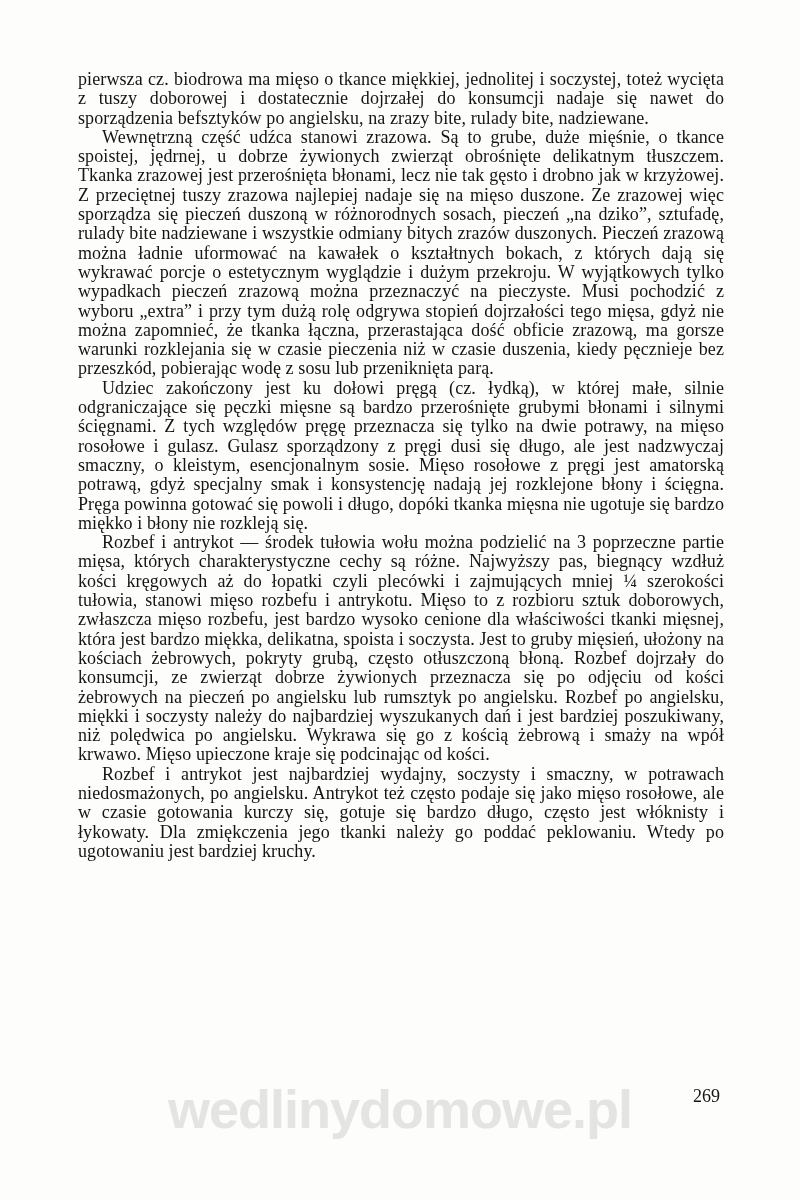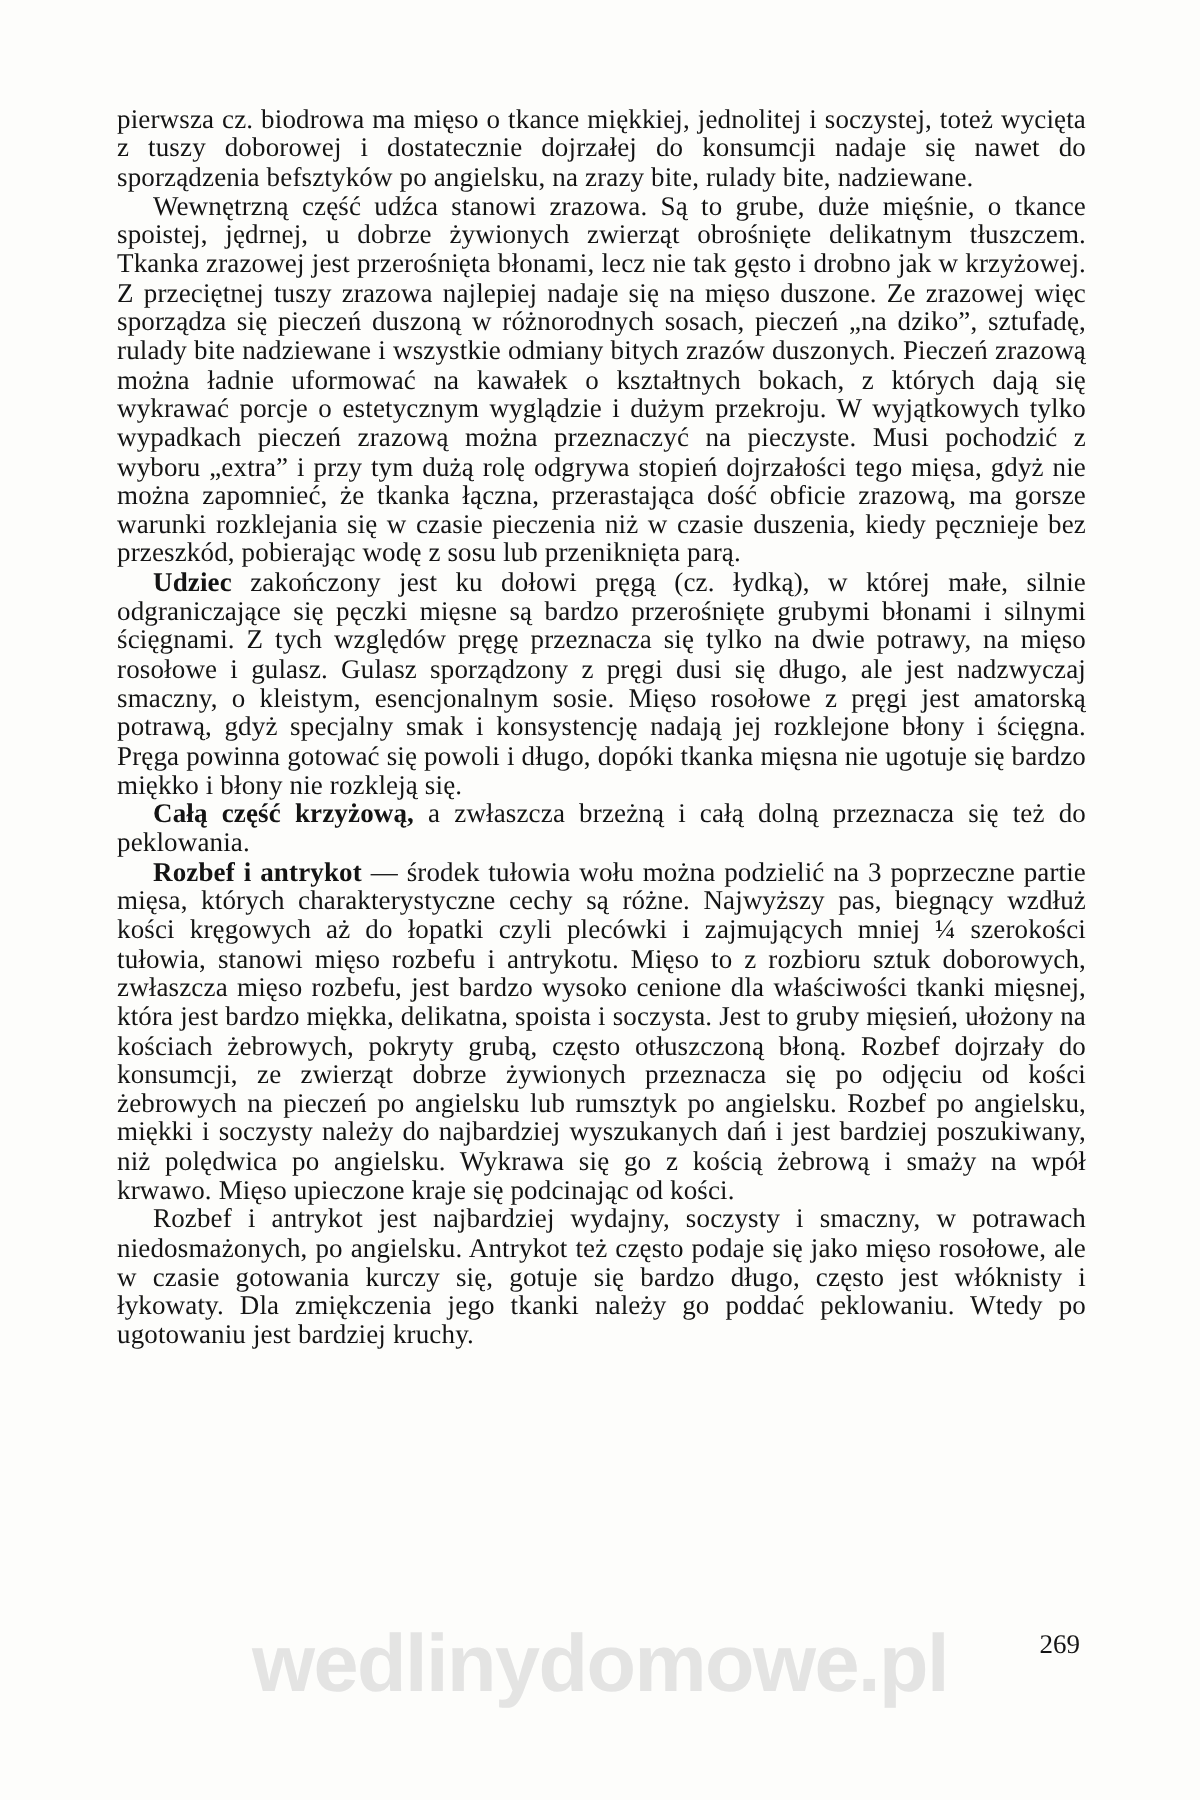--- a/index.html
+++ b/index.html
@@ -21,21 +21,21 @@
     font-size: 18px;
     line-height: 19.3px;
     text-align: justify;
     letter-spacing: 0.1px;
   }
   .text-block p {
     margin: 0;
     text-indent: 24px;
   }
   .text-block p.no-indent { text-indent: 0; }
-  .text-block b { font-weight: bold; }
+  .text-block b { font-weight: normal; }
   .page-number {
     position: absolute;
     top: 1086px;
     right: 80px;
     font-size: 18px;
     font-family: "Liberation Serif", "DejaVu Serif", serif;
     color: #141414;
     text-align: right;
   }
   .watermark {
@@ -60,21 +60,20 @@
 <div class="page">
 
   <div class="text-block">
 
     <p class="no-indent"><b></b><span>pierwsza cz. biodrowa ma mięso o tkance miękkiej, jednolitej i soczystej, toteż wycięta z tuszy doborowej i dostatecznie dojrzałej do konsumcji nadaje się nawet do sporządzenia befsztyków po angielsku, na zrazy bite, rulady bite, nadziewane.</span></p>
 
     <p><b></b><span>Wewnętrzną część udźca stanowi zrazowa. Są to grube, duże mięśnie, o tkance spoistej, jędrnej, u dobrze żywionych zwierząt obrośnięte delikatnym tłuszczem. Tkanka zrazowej jest przerośnięta błonami, lecz nie tak gęsto i drobno jak w krzyżowej. Z przeciętnej tuszy zrazowa najlepiej nadaje się na mięso duszone. Ze zrazowej więc sporządza się pieczeń duszoną w różnorodnych sosach, pieczeń „na dziko”, sztufadę, rulady bite nadziewane i wszystkie odmiany bitych zrazów duszonych. Pieczeń zrazową można ładnie uformować na kawałek o kształtnych bokach, z których dają się wykrawać porcje o estetycznym wyglądzie i dużym przekroju. W wyjątkowych tylko wypadkach pieczeń zrazową można przeznaczyć na pieczyste. Musi pochodzić z wyboru „extra” i przy tym dużą rolę odgrywa stopień dojrzałości tego mięsa, gdyż nie można zapomnieć, że tkanka łączna, przerastająca dość obficie zrazową, ma gorsze warunki rozklejania się w czasie pieczenia niż w czasie duszenia, kiedy pęcznieje bez przeszkód, pobierając wodę z sosu lub przeniknięta parą.</span></p>
 
     <p><b>Udziec</b><span> zakończony jest ku dołowi pręgą (cz. łydką), w której małe, silnie odgraniczające się pęczki mięsne są bardzo przerośnięte grubymi błonami i silnymi ścięgnami. Z tych względów pręgę przeznacza się tylko na dwie potrawy, na mięso rosołowe i gulasz. Gulasz sporządzony z pręgi dusi się długo, ale jest nadzwyczaj smaczny, o kleistym, esencjonalnym sosie. Mięso rosołowe z pręgi jest amatorską potrawą, gdyż specjalny smak i konsystencję nadają jej rozklejone błony i ścięgna. Pręga powinna gotować się powoli i długo, dopóki tkanka mięsna nie ugotuje się bardzo miękko i błony nie rozkleją się.</span></p>
 
-    <p><b>Całą część krzyżową,</b><span> a zwłaszcza brzeżną i całą dolną przeznacza się też do peklowania.</span></p>
 
 
     <p><b>Rozbef i antrykot</b><span> — środek tułowia wołu można podzielić na 3 poprzeczne partie mięsa, których charakterystyczne cechy są różne. Najwyższy pas, biegnący wzdłuż kości kręgowych aż do łopatki czyli plecówki i zajmujących mniej ¼ szerokości tułowia, stanowi mięso rozbefu i antrykotu. Mięso to z rozbioru sztuk doborowych, zwłaszcza mięso rozbefu, jest bardzo wysoko cenione dla właściwości tkanki mięsnej, która jest bardzo miękka, delikatna, spoista i soczysta. Jest to gruby mięsień, ułożony na kościach żebrowych, pokryty grubą, często otłuszczoną błoną. Rozbef dojrzały do konsumcji, ze zwierząt dobrze żywionych przeznacza się po odjęciu od kości żebrowych na pieczeń po angielsku lub rumsztyk po angielsku. Rozbef po angielsku, miękki i soczysty należy do najbardziej wyszukanych dań i jest bardziej poszukiwany, niż polędwica po angielsku. Wykrawa się go z kością żebrową i smaży na wpół krwawo. Mięso upieczone kraje się podcinając od kości.</span></p>
 
     <p><b></b><span>Rozbef i antrykot jest najbardziej wydajny, soczysty i smaczny, w potrawach niedosmażonych, po angielsku. Antrykot też często podaje się jako mięso rosołowe, ale w czasie gotowania kurczy się, gotuje się bardzo długo, często jest włóknisty i łykowaty. Dla zmiękczenia jego tkanki należy go poddać peklowaniu. Wtedy po ugotowaniu jest bardziej kruchy.</span></p>
 
   </div>
 
   <div class="page-number">269</div>
 

